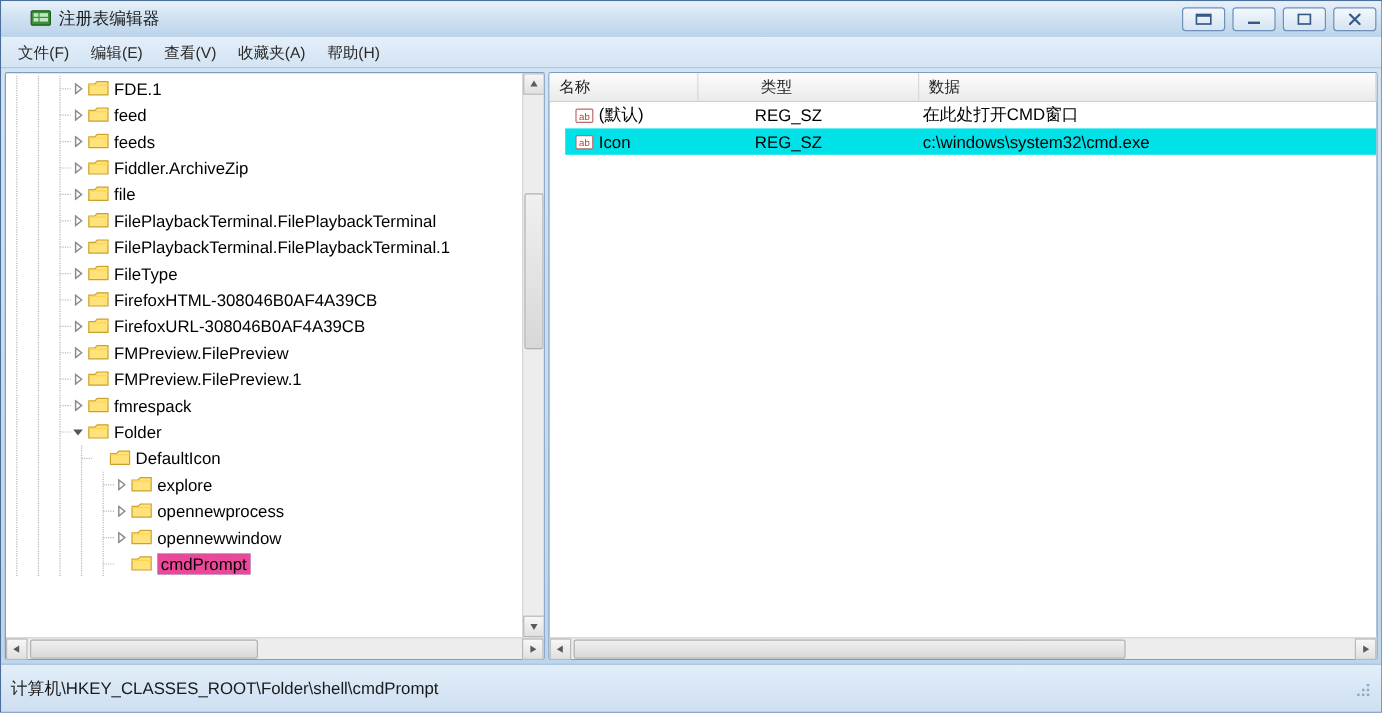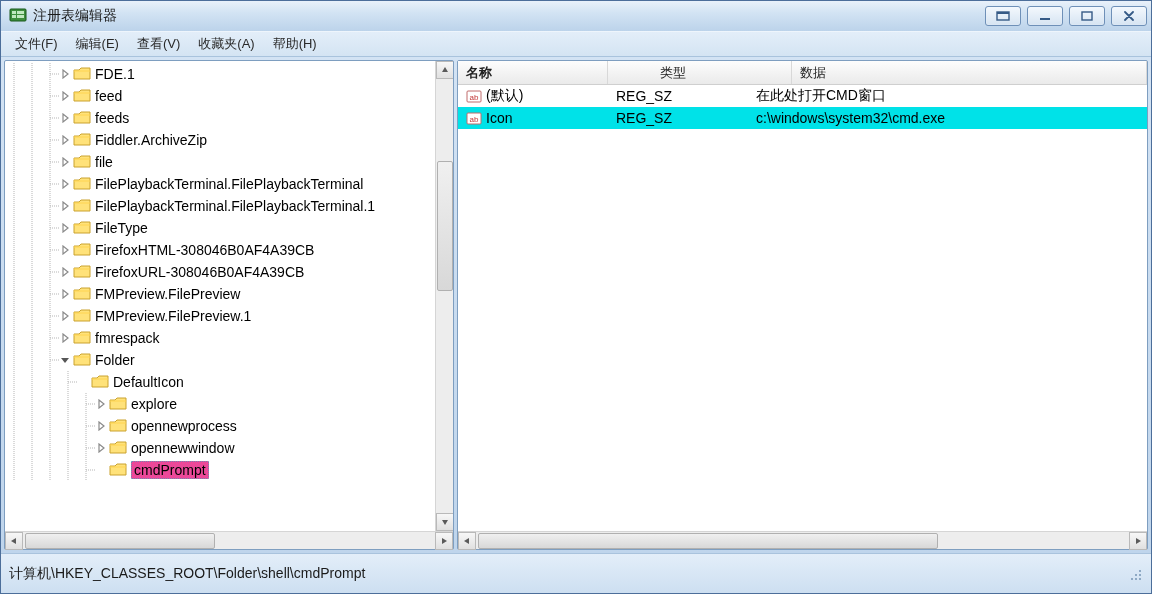--- a/index.html
+++ b/index.html
@@ -9,21 +9,21 @@
     width: 1152px; height: 594px;
     background: linear-gradient(to bottom, #cfe3f4 0, #bcd3ea 100%);
     border: 1px solid #4c6e9a;
     display: flex; flex-direction: column;
   }
 
   
   .titlebar {
     height: 30px;
     background: linear-gradient(to bottom, #e9f1fa 0, #d2e3f3 40%, #bcd3ea 100%);
-    display: flex; align-items: center; padding: 0 4px 0 8px;
+    display: flex; align-items: center; padding: 0 4px 0 24px;
     user-select: none;
   }
   .titlebar .app-icon {
     width: 18px; height: 18px; margin-right: 6px;
     display: inline-flex; align-items: center; justify-content: center;
   }
   .titlebar .title { color: #1a1a1a; font-size: 14px; flex: 1; }
 
   .win-buttons { display: flex; gap: 6px; }
   .win-btn {
@@ -106,25 +106,25 @@
   
   .list-panel { flex: 1; }
   .list-header {
     height: 24px;
     background: linear-gradient(to bottom, #fdfdfd, #eaeaea);
     border-bottom: 1px solid #cfcfcf;
     display: flex;
     font-size: 13px; color: #222;
   }
   .col { padding: 3px 8px; border-right: 1px solid #d8d8d8; }
-  .col-name { width: 150px; font-weight: bold; }
+  .col-name { width: 124px; }
   .col-type { width: 140px; margin-left: 44px; }
   .col-data { flex: 1; }
 
-  .list-body { flex:1; overflow:hidden; position:relative; }
+  .list-body { flex:1; overflow:hidden; position:relative;padding-left:13px; }
   .row {
     height: 22px;
     display: flex; align-items: center;
     font-size: 14px;
   }
   .row.selected { background: #00e2e8; }
   .cell { padding: 0 8px; }
   .cell-name { width: 150px; display:flex; align-items:center; gap:4px; }
   .cell-type { width: 140px; }
   .cell-data { flex: 1; }

